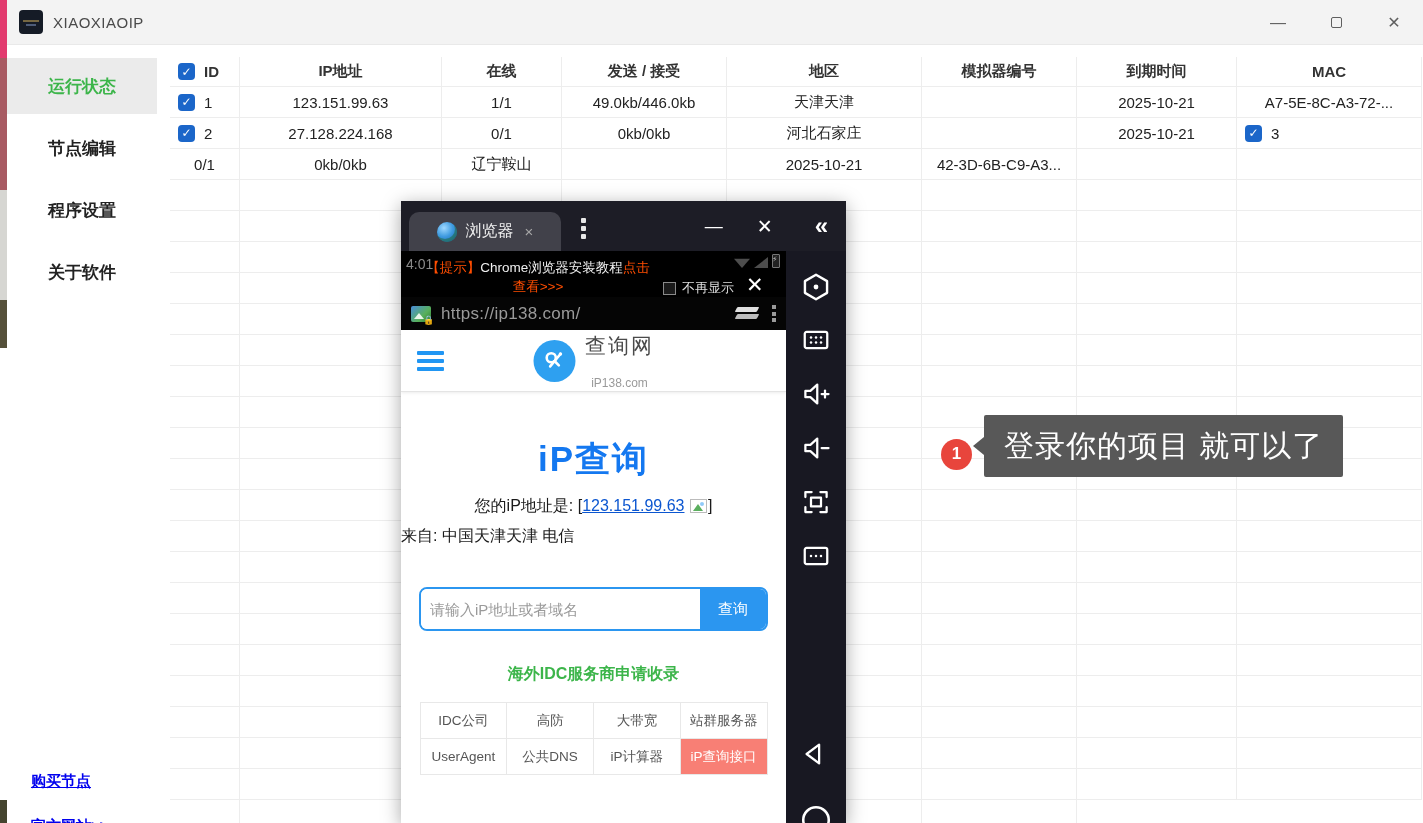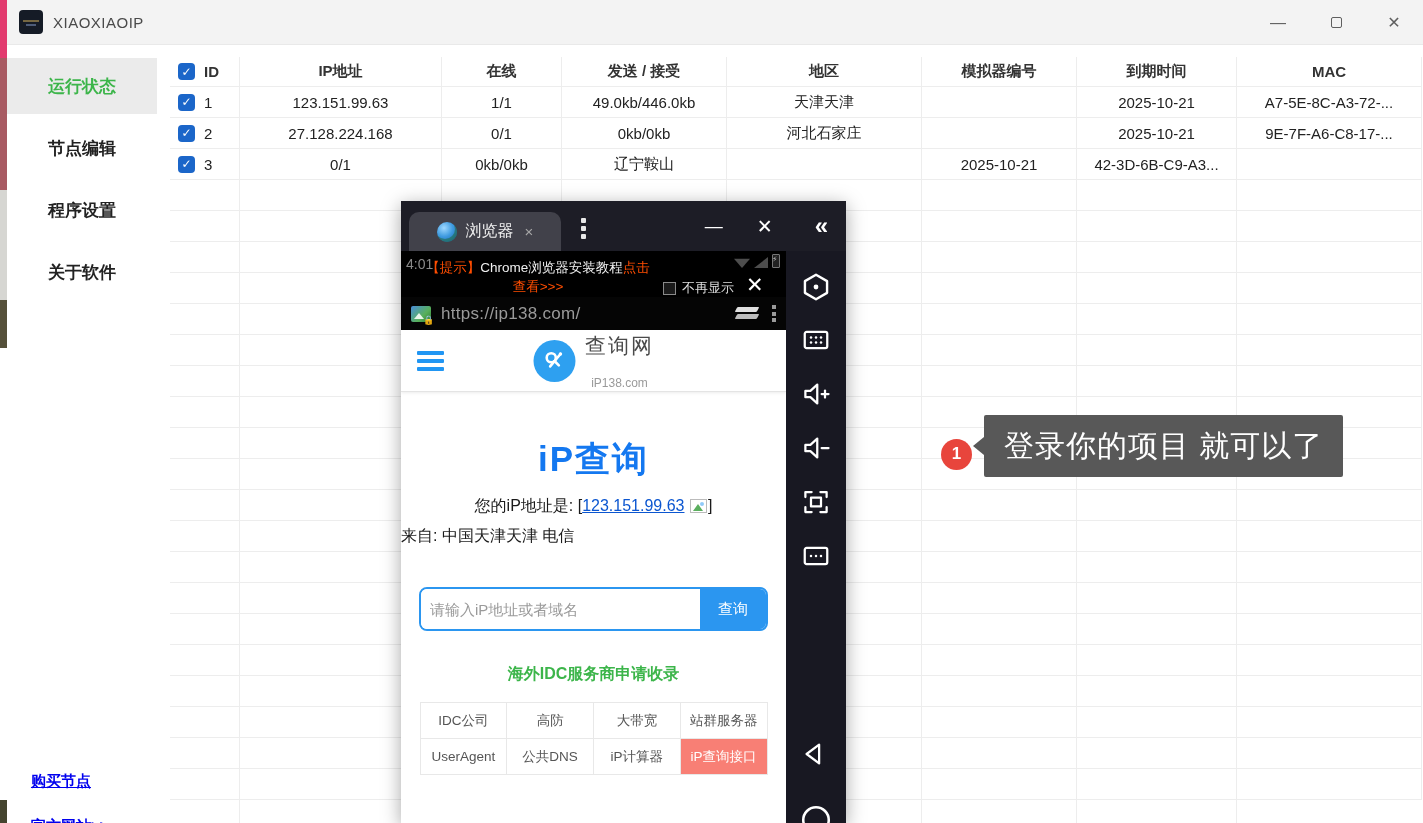--- a/index.html
+++ b/index.html
@@ -210,21 +210,20 @@
           <div class="tcell idcell">
             <span class="chk">✓</span>
             <span>2</span>
           </div>
           <div class="tcell ">27.128.224.168</div>
           <div class="tcell ">0/1</div>
           <div class="tcell ">0kb/0kb</div>
           <div class="tcell ">河北石家庄</div>
           <div class="tcell "></div>
           <div class="tcell ">2025-10-21</div>
-          <div class="tcell ">9E-7F-A6-C8-17-...</div>
           <div class="tcell idcell">
             <span class="chk">✓</span>
             <span>3</span>
           </div>
           <div class="tcell ">0/1</div>
           <div class="tcell ">0kb/0kb</div>
           <div class="tcell ">辽宁鞍山</div>
           <div class="tcell "></div>
           <div class="tcell ">2025-10-21</div>
           <div class="tcell ">42-3D-6B-C9-A3...</div>

